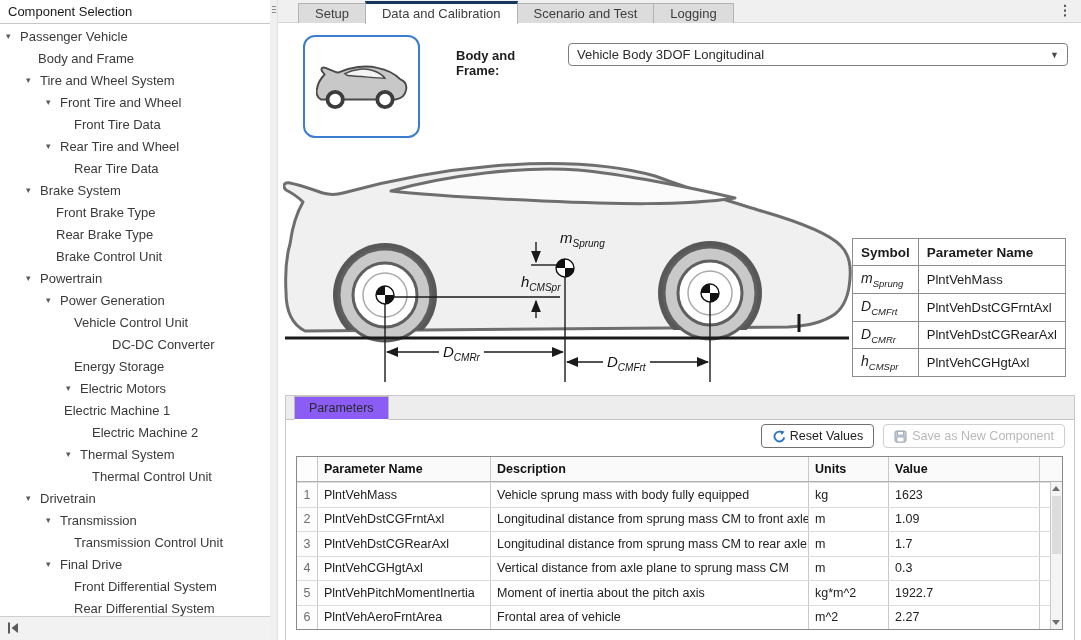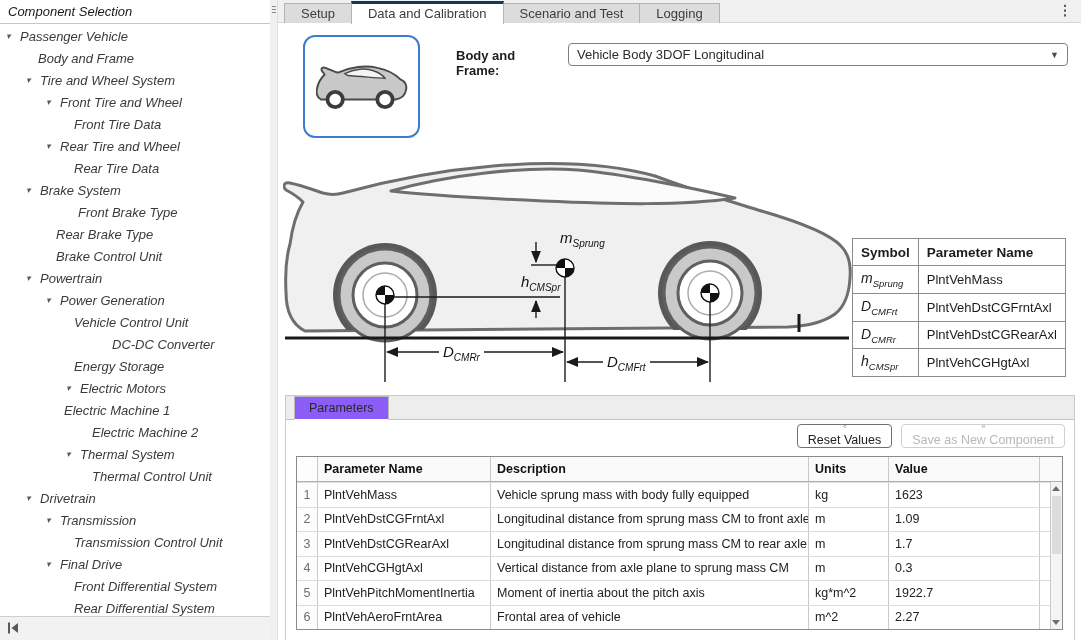--- a/index.html
+++ b/index.html
@@ -5,21 +5,21 @@
   :root{
     --accent:#17365d;
     --thumb-border:#3c7dd2;
     --reset-blue:#2e73c8;
   }
   html,body{margin:0;padding:0;background:#fff;}
   #app{position:relative;width:1081px;height:640px;background:#fff;overflow:hidden;
        font-family:"Liberation Sans",sans-serif;-webkit-font-smoothing:antialiased;}
 
   
-  #sidebar{position:absolute;left:0;top:0;width:322px;height:640px;background:#fff;border-right:1px solid #b5b5b5;box-sizing:border-box;font-style:italic;}
+  #sidebar{position:absolute;left:0;top:0;width:322px;height:640px;background:#fff;border-right:1px solid #b5b5b5;box-sizing:border-box;}
   .sb-title{height:23px;line-height:23px;padding-left:8px;font-size:13px;color:#1a1a1a;border-bottom:1px solid #c6c6c6;}
   #tree{position:absolute;top:25px;left:0;right:24px;bottom:24px;overflow:hidden;}
   .tree-row{height:22px;display:flex;align-items:center;font-size:13px;color:#3a3a3a;white-space:nowrap;box-sizing:border-box;}
   .tree-arrow{font-size:9px;color:#5a5a5a;width:14px;flex:0 0 14px;line-height:1;}
   .sb-scroll{position:absolute;top:27px;bottom:26px;right:7px;width:15px;background:#f1f1f1;border:1px solid #e4e4e4;box-sizing:border-box;}
   .sb-scroll .thumbbar{position:absolute;left:1px;right:1px;top:13px;height:478px;background:#c4c4c6;}
   .tri-up{width:0;height:0;border-left:4px solid transparent;border-right:4px solid transparent;border-bottom:5px solid #6e6e6e;}
   .tri-down{width:0;height:0;border-left:4px solid transparent;border-right:4px solid transparent;border-top:5px solid #6e6e6e;}
   .sb-scroll .tri-up{position:absolute;top:4px;left:3px;}
   .sb-scroll .tri-down{position:absolute;bottom:4px;left:3px;}
@@ -27,21 +27,21 @@
   .collapse-btn{position:absolute;left:5px;top:3px;width:16px;height:16px;cursor:pointer;}
 
   
   #splitter{position:absolute;left:270px;top:0;width:8px;height:640px;background:#f0f0f0;border-right:1px solid #e0e0e0;box-sizing:border-box;}
   .grip{position:absolute;top:4px;left:2px;width:4px;}
   .grip i{display:block;height:1px;background:#8a8a8a;margin:2px 0;}
 
   
   #main{position:absolute;left:278px;top:0;right:0;height:640px;background:#fff;}
   #tabbar{position:absolute;left:0;right:0;top:0;height:23px;background:#f0f0f0;border-bottom:1px solid #d4d4d4;box-sizing:border-box;}
-  #tabs{position:absolute;left:7px;top:0;display:flex;align-items:flex-end;height:23px;text-align:right;}
+  #tabs{position:absolute;left:21px;top:0;display:flex;align-items:flex-end;height:23px;text-align:right;}
   .tab{height:20px;line-height:19px;padding:0 16px;font-size:13px;color:#3d3d3d;background:#dcdcdc;
        border:1px solid #b3b3b3;border-bottom:none;box-sizing:border-box;margin-left:-1px;cursor:pointer;}
   .tab.active{height:23px;line-height:19px;background:#fff;border-top:3px solid var(--accent);position:relative;z-index:3;margin-bottom:-1px;}
   .overflow{position:absolute;right:9px;top:2px;font-size:14px;color:#5a5a5a;font-weight:bold;cursor:pointer;}
 
   #content{position:absolute;left:0;right:0;top:23px;bottom:0;background:#fff;border-radius:27px;}
 
   
   .thumb-card{position:absolute;left:25px;top:12px;width:113px;height:99px;border:2px solid var(--thumb-border);
               border-radius:12px;background:#fff;display:flex;align-items:center;justify-content:center;cursor:pointer;}
@@ -69,21 +69,21 @@
   #symtable sub{font-size:9.5px;font-style:italic;}
 
   
   #params{position:absolute;left:7px;top:372px;width:790px;height:245px;background:#fff;
           border:1px solid #c9c9c9;border-bottom:none;box-sizing:border-box;}
   .pstrip{position:absolute;left:0;right:0;top:0;height:24px;background:#ededed;border-bottom:1px solid #c3c3c3;box-sizing:border-box;}
   .ptab{position:absolute;left:8px;top:0;height:24px;line-height:23px;padding:0 14px;background:#8b5cf6;font-size:12.5px;color:#2a2a2a;
         border:1px solid #b9b9b9;border-bottom:1px solid #fff;box-sizing:border-box;z-index:2;cursor:pointer;}
   .pbtns{position:absolute;top:28px;right:9px;display:flex;gap:9px;}
   .btn{height:24px;display:flex;align-items:center;gap:5px;padding:0 10px;background:#fff;border-radius:4px;
-       font-size:12.5px;box-sizing:border-box;cursor:pointer;flex-direction:column;}
+       font-size:12.5px;box-sizing:border-box;cursor:pointer;}
   .btn.reset{border:1px solid #707070;color:#222;}
   .btn.save{border:1px solid #cfcfcf;color:#b8b8b8;cursor:default;}
 
   
   #ptable{position:absolute;left:10px;top:60px;width:767px;height:174px;border:1px solid #8a8a8a;box-sizing:border-box;
           display:grid;grid-template-rows:25px repeat(6,1fr);background:#fff;}
   .prow{display:grid;grid-template-columns:21px 173px 318px 80px 151px 12px;box-sizing:border-box;}
   .prow.head{background:#fafafa;border-bottom:1px solid #b0b0b0;}
   .prow.body{border-top:1px solid #dcdcdc;}
   .prow.body:first-of-type{border-top:none;}
@@ -127,21 +127,21 @@
           <span class="tree-arrow">▾</span>
           <span>Rear Tire and Wheel</span>
         </div>
         <div class="tree-row" style="padding-left: 74px;">
           <span>Rear Tire Data</span>
         </div>
         <div class="tree-row" style="padding-left: 26px;">
           <span class="tree-arrow">▾</span>
           <span>Brake System</span>
         </div>
-        <div class="tree-row" style="padding-left: 78px;">
+        <div class="tree-row" style="padding-left: 56px;">
           <span>Front Brake Type</span>
         </div>
         <div class="tree-row" style="padding-left: 56px;">
           <span>Rear Brake Type</span>
         </div>
         <div class="tree-row" style="padding-left: 56px;">
           <span>Brake Control Unit</span>
         </div>
         <div class="tree-row" style="padding-left: 26px;">
           <span class="tree-arrow">▾</span>

